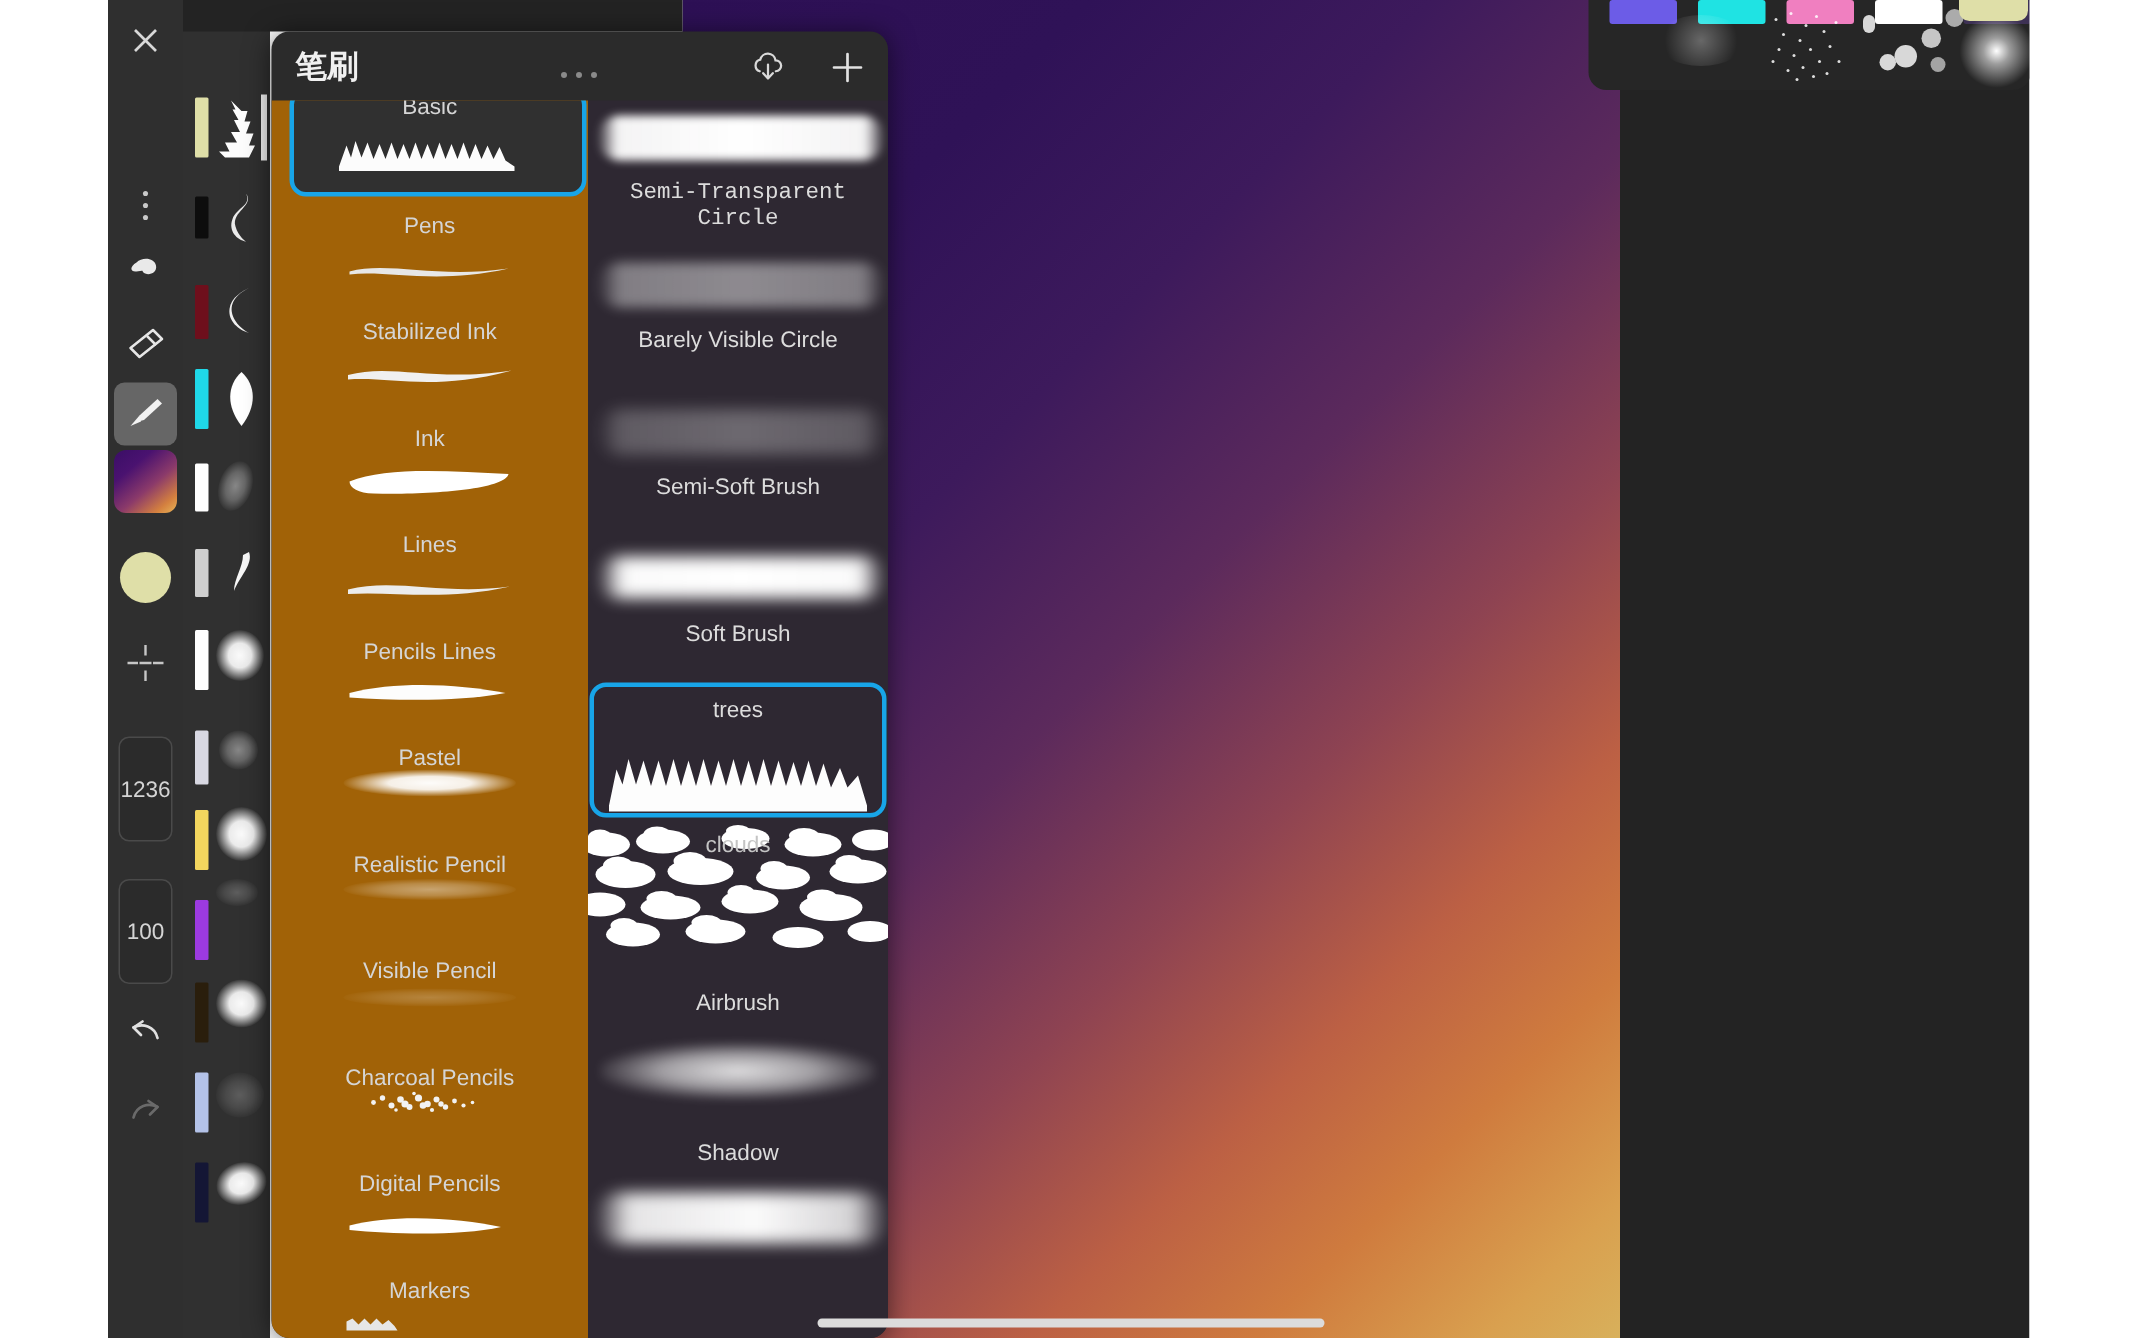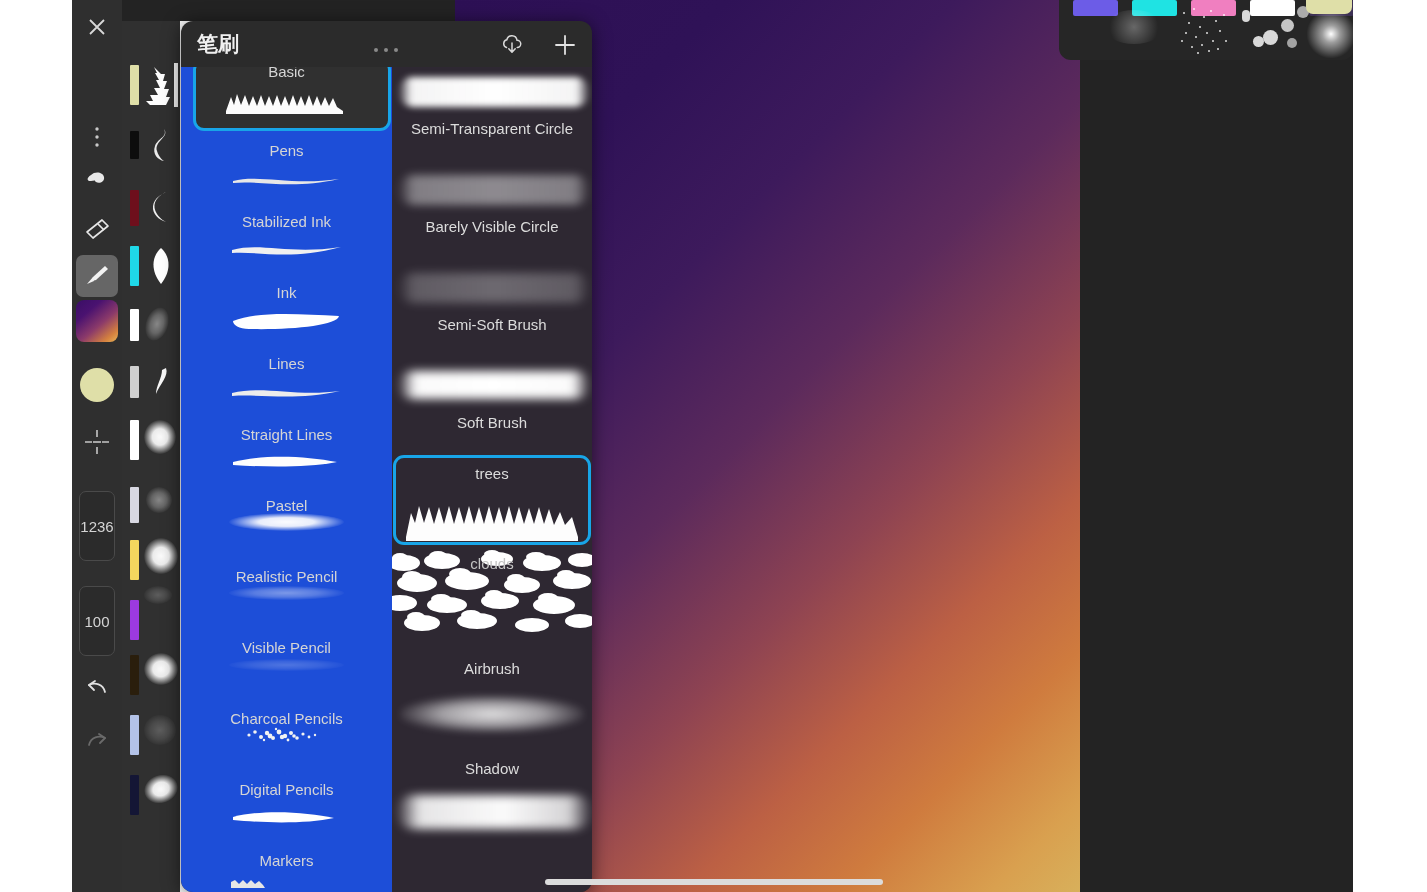--- a/index.html
+++ b/index.html
@@ -113,21 +113,21 @@
     display: flex; align-items: center; justify-content: center;
   }
   #icon-cloud { left: 313px; }
   #icon-plus  { left: 366px; }
 
   .panel-body { position: absolute; left: 0; top: 46px; width: 411px; height: 825px; }
 
   
   .cat-col {
     position: absolute; left: 0; top: 0; width: 211px; height: 825px;
-    background: #1d4ed8; overflow: hidden;
+    background: #a16207; overflow: hidden;
   }
   .cat-item { position: relative; width: 211px; height: 71px; }
   .cat-label {
     position: absolute; left: 0; top: 4px; width: 211px; text-align: center;
     color: #d5d5d5; font-size: 15px;
   }
   .cat-stroke { position: absolute; left: 48px; top: 26px; width: 115px; height: 34px; }
   .cat-item.selected .cat-card {
     position: absolute; left: 12px; top: -8px; width: 198px; height: 72px;
     border: 3px solid #18a5e8; border-radius: 11px; background: #303030;
@@ -422,21 +422,21 @@
         </div>
         <div class="cat-item">
           <div class="cat-label">Lines</div>
           <div class="cat-stroke">
             <svg width="115" height="34" viewBox="0 0 115 34">
                 <path d="M3 16 C34 8, 66 20, 111 14 C66 24, 34 17, 3 19 Z" fill="#ececec"></path>
               </svg>
           </div>
         </div>
         <div class="cat-item">
-          <div class="cat-label">Straight Lines</div>
+          <div class="cat-label">Pencils Lines</div>
           <div class="cat-stroke">
             <svg width="115" height="34" viewBox="0 0 115 34">
                 <path d="M4 14 C36 6, 76 8, 108 14 C76 20, 36 19, 4 17 Z" fill="#fdfdfd"></path>
               </svg>
           </div>
         </div>
         <div class="cat-item">
           <div class="cat-label">Pastel</div>
           <div class="cat-stroke s-soft" style="top:20px;height:18px;"></div>
         </div>
@@ -488,21 +488,21 @@
           <div class="cat-stroke" style="top:28px;left:48px;width:40px;height:12px;">
             <svg width="40" height="12" viewBox="0 0 40 12">
                 <path d="M2 4 L6 2 L10 6 L14 2 L18 6 L22 2 L26 6 L30 3 L34 7 L36 10 L2 10 Z" fill="#e6e6e6"></path>
               </svg>
           </div>
         </div>
       </div>
 
       <div class="brush-col">
         <div class="brush-item" style="height:98px;">
-          <div class="brush-label" style="top:53px;">Semi-Transparent Circle</div>
+          <div class="brush-label" style="top:53px;font-family:Liberation Mono, monospace;">Semi-Transparent Circle</div>
           <div class="brush-stroke s-soft" style="top:10px;left:6px;width:192px;height:30px;border-radius:16px;background:linear-gradient(90deg,rgba(255,255,255,0) 0%,rgba(255,255,255,0.95) 7%,rgba(255,255,255,1) 50%,rgba(255,255,255,0.95) 93%,rgba(255,255,255,0) 100%);filter:blur(3px);"></div>
         </div>
         <div class="brush-item" style="height:98px;">
           <div class="brush-label" style="top:53px;">Barely Visible Circle</div>
           <div class="brush-stroke" style="top:10px;left:6px;width:192px;height:30px;border-radius:16px;background:linear-gradient(90deg,rgba(255,255,255,0) 0%,rgba(255,255,255,0.40) 8%,rgba(255,255,255,0.46) 50%,rgba(255,255,255,0.40) 92%,rgba(255,255,255,0) 100%);filter:blur(4px);"></div>
         </div>
         <div class="brush-item" style="height:98px;">
           <div class="brush-label" style="top:53px;text-align:center;">Semi-Soft Brush</div>
           <div class="brush-stroke" style="top:10px;left:6px;width:192px;height:30px;border-radius:16px;background:linear-gradient(90deg,rgba(255,255,255,0) 0%,rgba(255,255,255,0.24) 8%,rgba(255,255,255,0.30) 50%,rgba(255,255,255,0.24) 92%,rgba(255,255,255,0) 100%);filter:blur(5px);"></div>
         </div>

